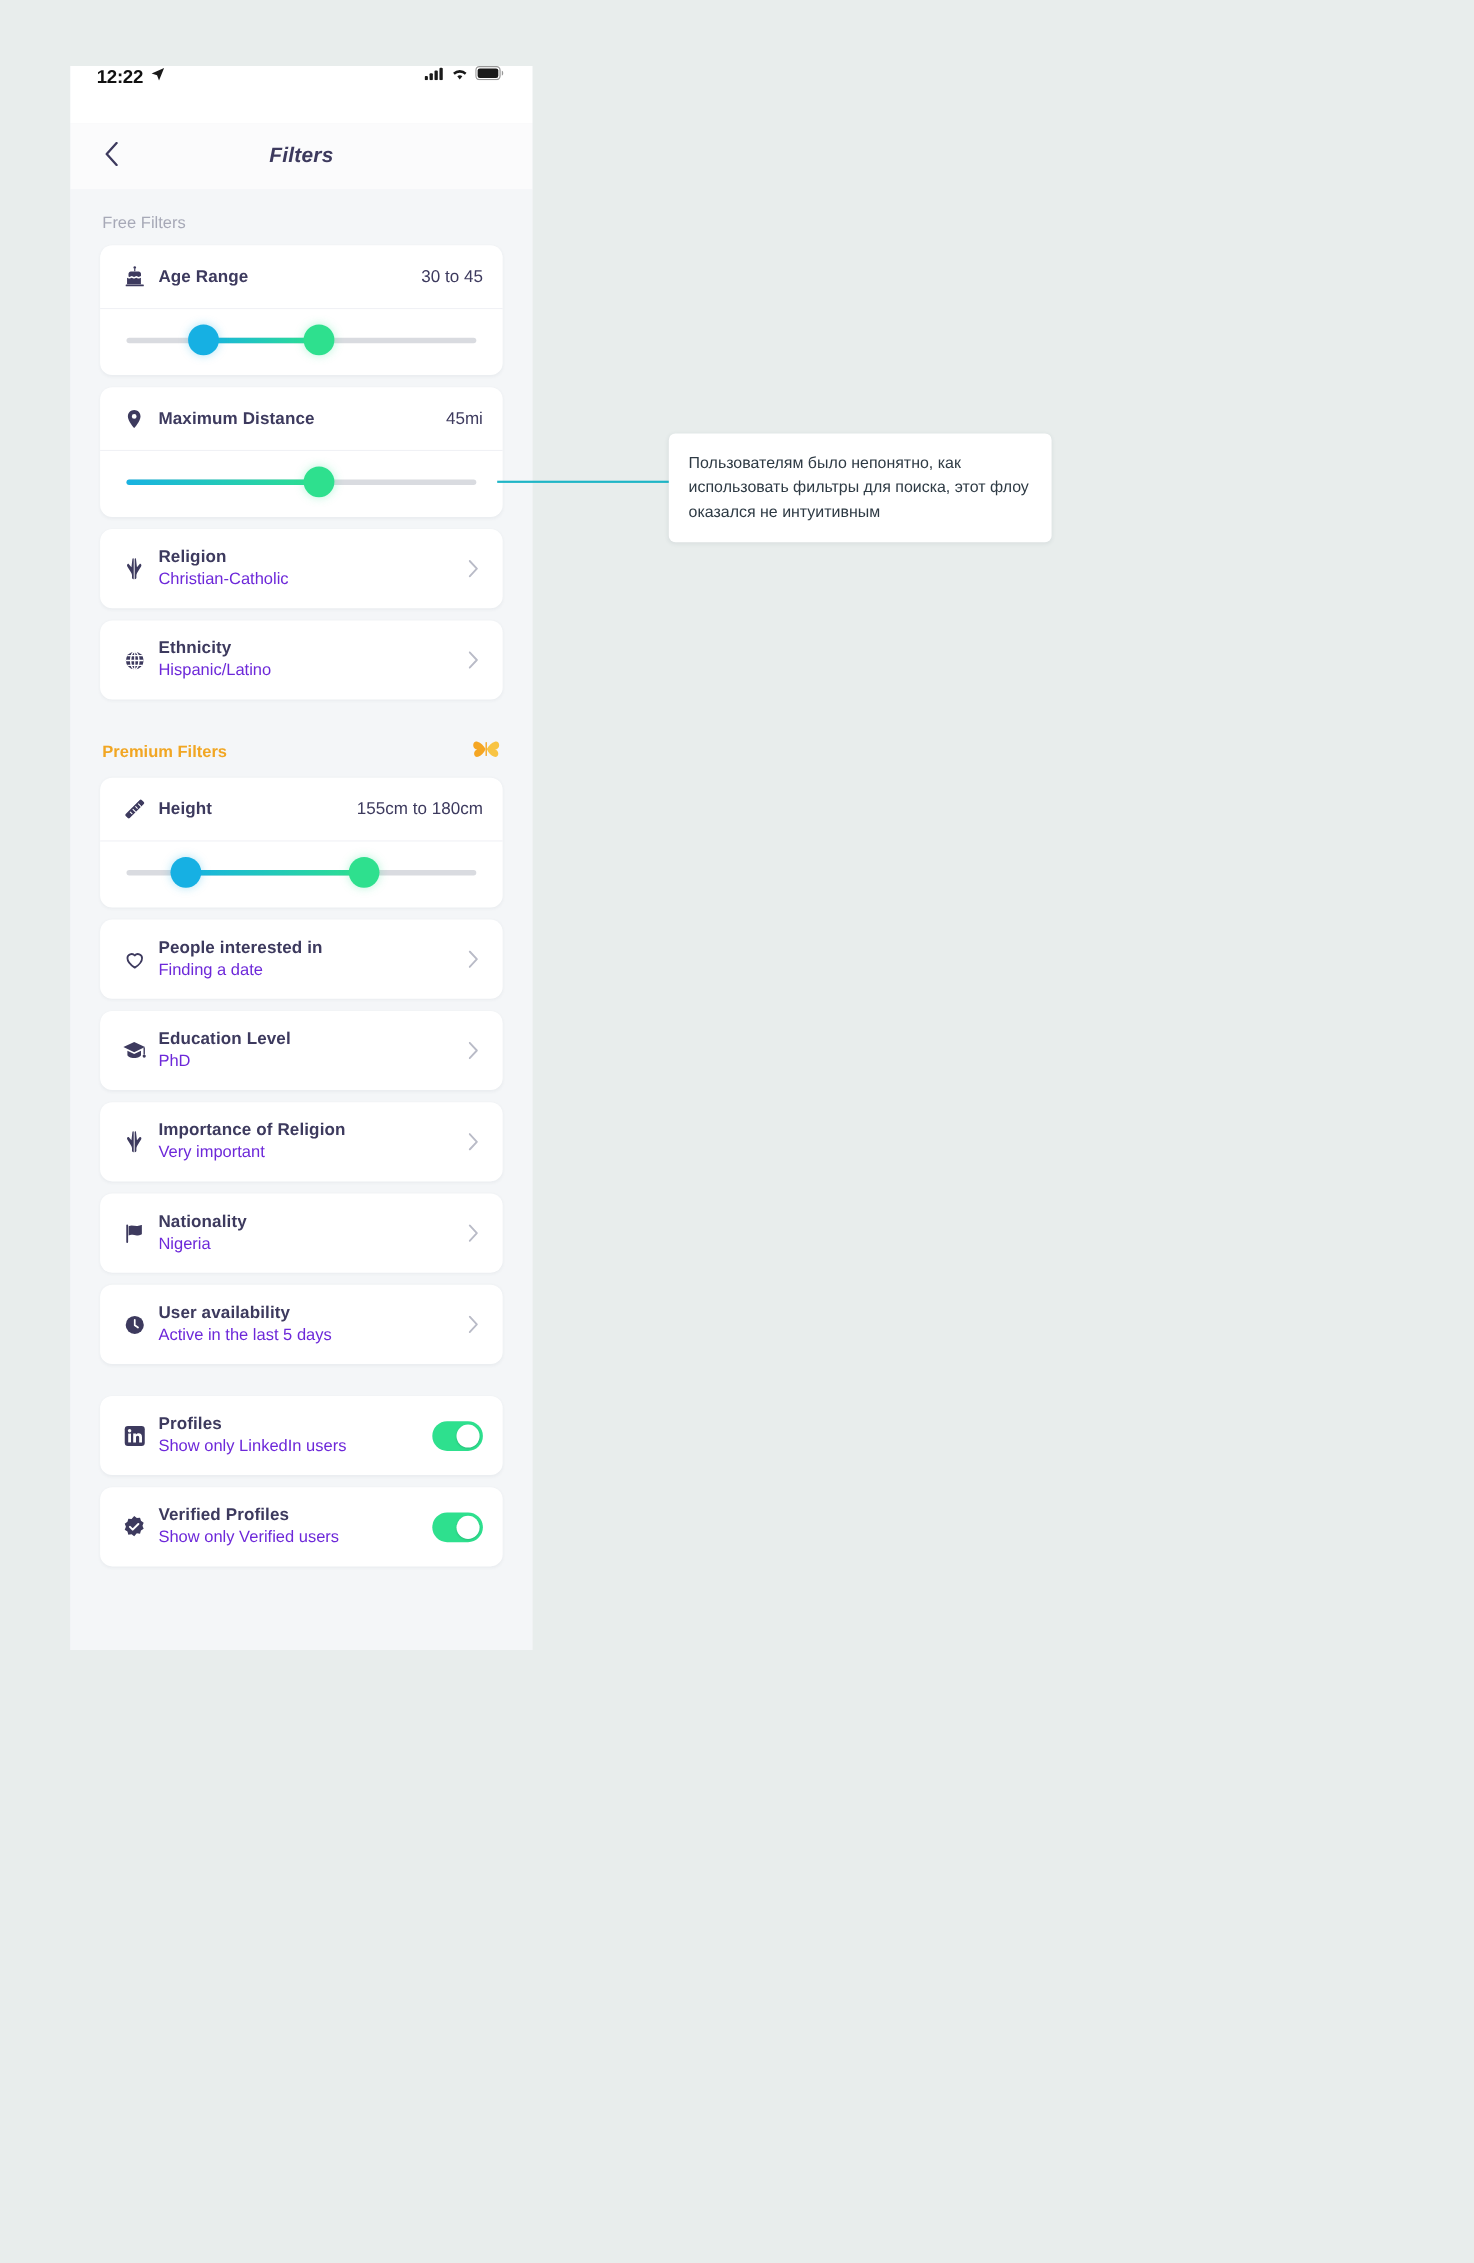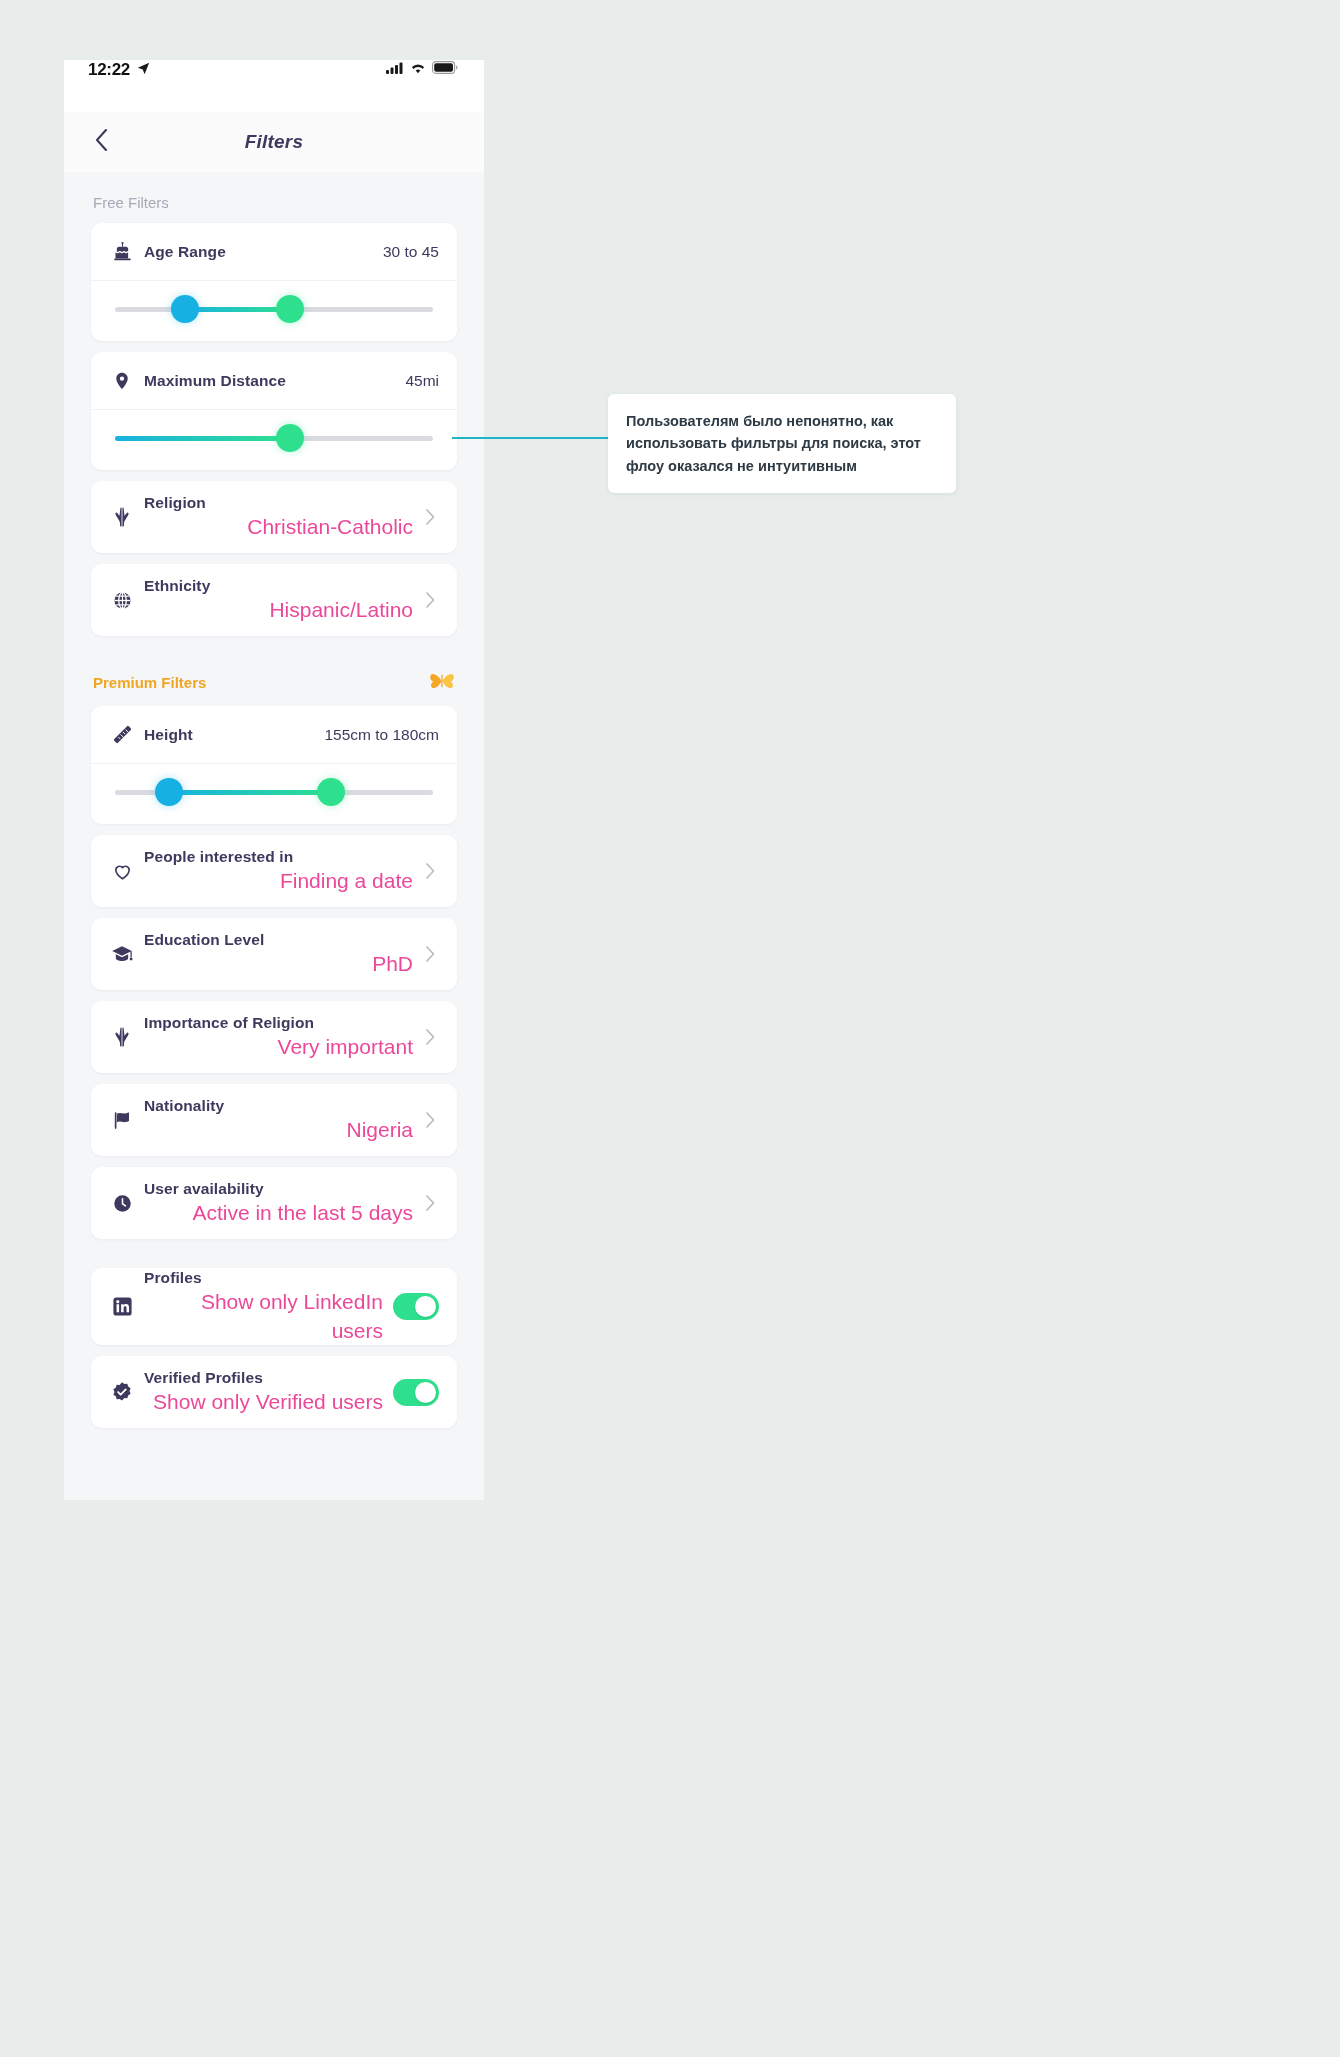--- a/index.html
+++ b/index.html
@@ -63,21 +63,21 @@
   .row .ico{
     width:26px;flex:none;display:flex;align-items:center;justify-content:center;
     margin-right:9px;
   }
   .row .texts{flex:1;min-width:0;}
   .row .title{
     font-size:15.5px;font-weight:bold;color:#3d3a5e;letter-spacing:.1px;
     line-height:1.25;
   }
   .row .sub{
-    font-size:21px;color:#ec4899;line-height:1.35;margin-top:1px;text-align:right;
+    font-size:15px;color:#6d28d9;line-height:1.35;margin-top:1px;
   }
   .row .value{
     font-size:15.5px;color:#3d3a5e;font-weight:normal;margin-left:10px;white-space:nowrap;
   }
   .row.twoline{min-height:72px;}
   .chev{
     width:18px;flex:none;margin-left:8px;display:flex;align-items:center;justify-content:center;
     cursor:pointer;
   }
   .divider{height:1px;background:#f0f1f5;margin:0 0 0 0;}
@@ -109,21 +109,21 @@
     background:#fff;box-shadow:0 1px 2px rgba(0,0,0,.15);
   }
   .gap{height:18px;}
   
   .callout{
     position:absolute;left:608px;top:394px;width:348px;
     background:#ffffff;border-radius:6px;padding:16px 18px;box-sizing:border-box;
     box-shadow:0 1px 4px rgba(40,60,80,.08);
   }
   .callout p{
-    margin:0;font-size:14.5px;line-height:1.55;color:#2e3a44;font-weight:bold;
+    margin:0;font-size:14.5px;line-height:1.55;color:#2e3a44;
   }
   .leader{
     position:absolute;left:452px;top:437px;width:158px;height:2px;background:#1fb5c6;
   }
 </style>
 </head>
 <body>
 
 <div class="phone">
 

